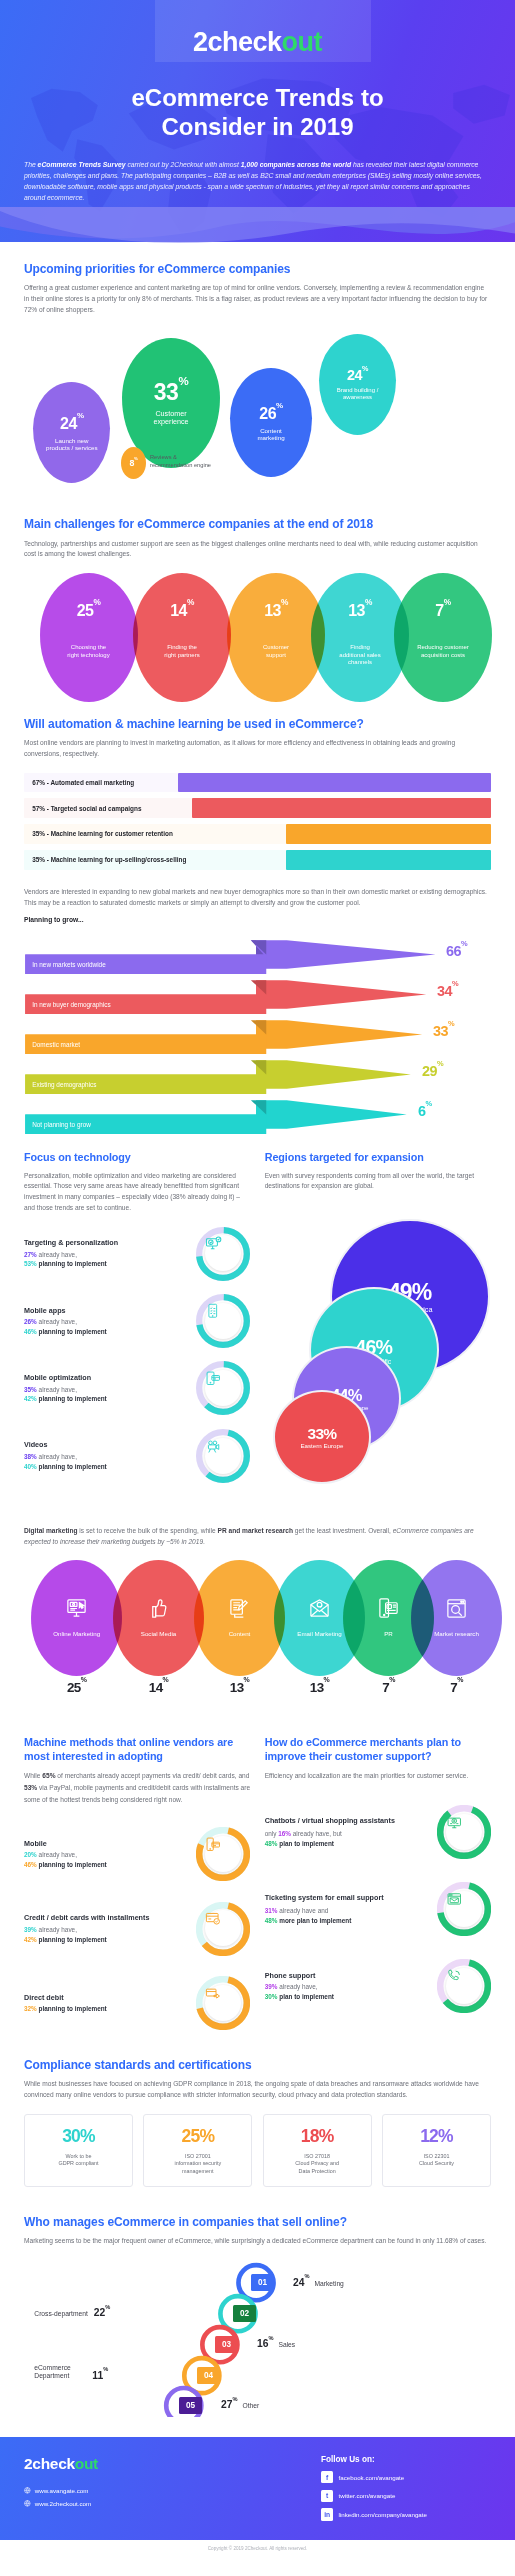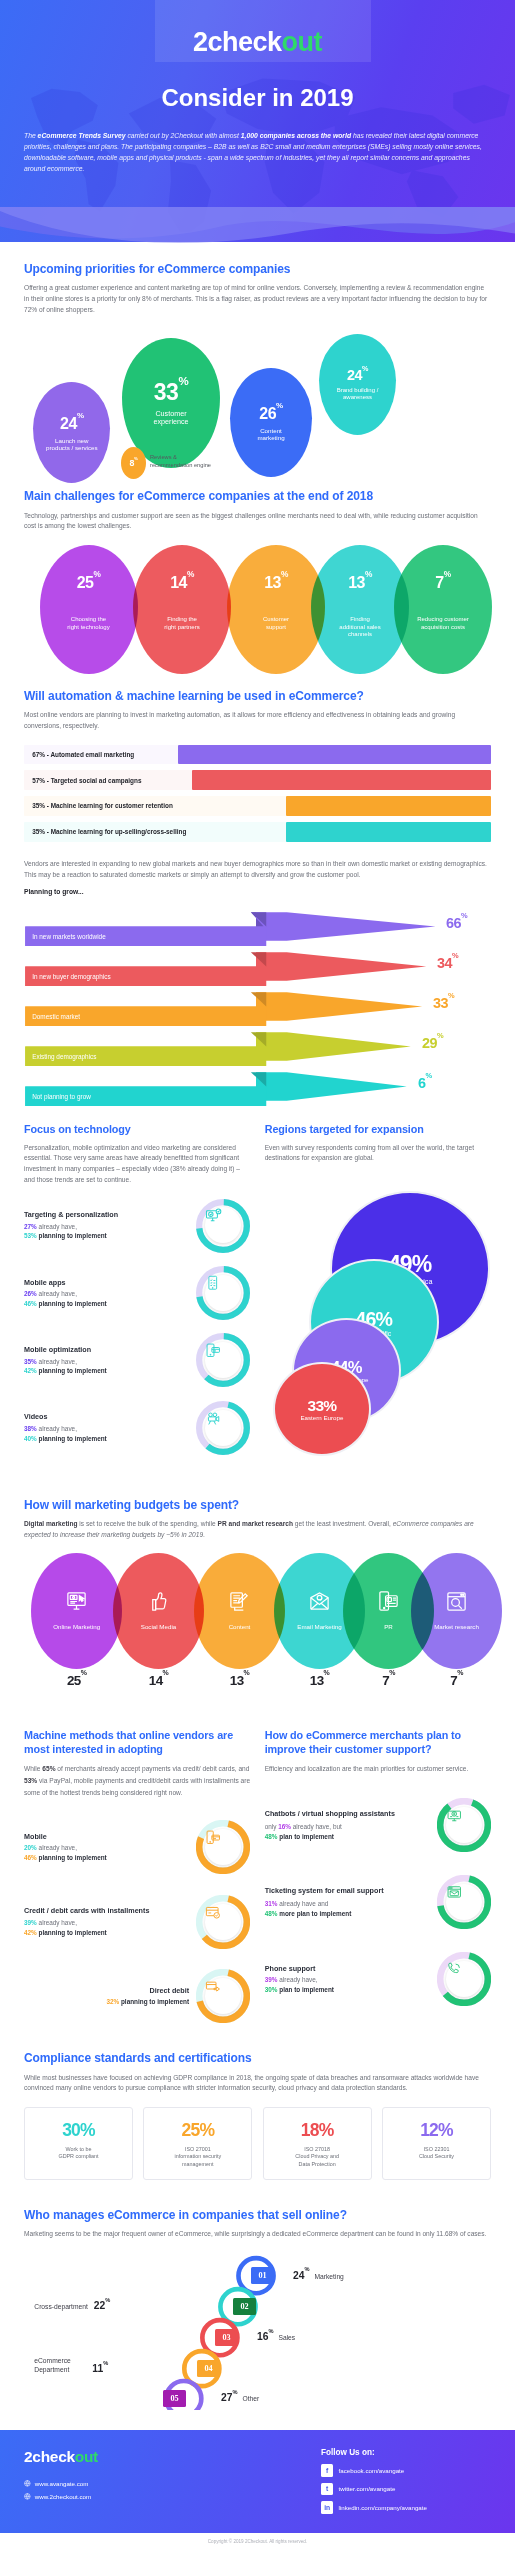--- a/index.html
+++ b/index.html
@@ -157,21 +157,21 @@
     padding: 11.3px 7.2px 10.3px 7.2px; text-align: center;
   }
   .compcard .cn { font-size: 17.5px; font-weight: bold; letter-spacing: -0.8px; }
   .compcard .ct { font-size: 5.4px; line-height: 1.4; color: #6d7079; margin-top: 5.2px; }
 
   
   .manages { position: relative; height: 160px; margin-top: 10.3px; }
   .numbox {
     position: absolute; width: 23px; height: 17.5px; border-radius: 1.5px;
     display: flex; align-items: center; justify-content: center;
-    color: #fff; font-size: 8.2px; font-weight: bold; font-family: Liberation Serif, serif;
+    color: #fff; font-size: 8.2px; font-weight: bold;
   }
   .mlabel { position: absolute; font-size: 6.7px; color: #3c3c46; white-space: nowrap; }
   .mlabel .mv { font-size: 10.3px; font-weight: bold; }
   .mlabel .mv sup { font-size: .55em; position: relative; top: -.55em; }
 
   
   .footer {
     margin-top: 20.6px; padding: 17.5px 24px 13.4px 24px;
     background: linear-gradient(110deg, #3b6cf6 0%, #5150f2 50%, #6b35ee 100%);
     color: #fff; position: relative; overflow: hidden;
@@ -210,20 +210,21 @@
         <path d="M520,140 l70,10 40,44 -10,60 -50,40 -40,-40 -16,-60z"></path>
         <path d="M650,110 l90,-22 100,16 60,40 -30,50 -90,24 -90,-30 -40,-40z"></path>
         <path d="M800,210 l60,12 30,40 -30,40 -50,-20 -20,-50z"></path>
         <path d="M880,60 l60,-16 50,20 -10,40 -60,16 -40,-30z"></path>
       </g>
     </svg>
     <div class="hero-logo">
       <span>2check</span><span class="grn">out</span>
     </div>
     <div class="hero-title">
+      <div>eCommerce Trends to</div>
       <div>Consider in 2019</div>
     </div>
     <div class="hero-intro">
       <span>The </span><b>eCommerce Trends Survey</b><span> carried out by 2Checkout with almost </span><b>1,000 companies across the world</b><span> has revealed their latest digital commerce priorities, challenges and plans. The participating companies – B2B as well as B2C small and medium enterprises (SMEs) selling mostly online services, downloadable software, mobile apps and physical products - span a wide spectrum of industries, yet they all report similar concerns and approaches around ecommerce.</span>
     </div>
   </div>
 
   <div class="wave">
     <svg viewBox="0 0 1000 96" preserveAspectRatio="none">
       <path d="M0,0 L1000,0 L1000,30 C800,96 620,-6 420,40 C280,72 130,66 0,38 Z" fill="#6b6bf0" opacity=".75"></path>
@@ -259,21 +260,21 @@
         <div class="lab" style="font-size:6.2px;">Content<br>marketing</div>
       </div>
 
       <div class="bub" style="left:295px; top:14.4px; width:77px; height:101px; background:#2ed3ce;">
         <div class="num" style="font-size:14.4px;"><span>24</span><sup>%</sup></div>
         <div class="lab" style="font-size:6px;">Brand building /<br>awareness</div>
       </div>
     </div>
   </div>
 
-  <div class="section" style="margin-top:0;">
+  <div class="section" style="margin-top:28px;">
     <h2 class="sec-title">Main challenges for eCommerce companies at the end of 2018</h2>
     <p class="sec-body">Technology, partnerships and customer support are seen as the biggest challenges online merchants need to deal with, while reducing customer acquisition cost is among the lowest challenges.</p>
 
     <div class="challenges">
       <div class="chal" style="left:15.5px; background:#b13ce8;">
         <div class="n"><span>25</span><sup>%</sup></div>
         <div class="t">Choosing the<br>right technology</div>
       </div>
       <div class="chal" style="left:109px; background:#ec4d51;">
         <div class="n"><span>14</span><sup>%</sup></div>
@@ -496,21 +497,20 @@
         </div>
         <div class="blob" style="left:8.2px; top:192px; width:98px; height:94px; background:#ec4d51; z-index:4;">
           <div class="bn" style="font-size:15.5px;">33%</div>
           <div class="bl" style="font-size:6.2px;">Eastern Europe</div>
         </div>
       </div>
     </div>
   </div>
 
   <div class="section" style="margin-top:43px;">
-    <h2 class="sec-title">How will marketing budgets be spent?</h2>
     <p class="sec-body"><b>Digital marketing</b><span> is set to receive the bulk of the spending, while </span><b>PR and market research</b><span> get the least investment. Overall, </span><i>eCommerce companies are expected to increase their marketing budgets by ~5% in 2019</i><span>.</span></p>
 
     <div class="budget">
       <div class="bitem" style="left:7.2px;">
         <div class="oval" style="background:#b13ce8;">
           <div class="ic">
             <svg width="23" height="23" viewBox="0 0 24 24" fill="none" stroke="#fff" stroke-width="1.3">
               <rect x="3" y="3" width="18" height="13" rx="1"></rect>
                 <path d="M9 20h6M12 16v4"></path>
               <rect x="5.5" y="5.5" width="7" height="4.4" rx=".6"></rect>
@@ -638,21 +638,21 @@
             <svg width="16.5" height="16.5" viewBox="0 0 24 24" fill="none" stroke="#f9a62b" stroke-width="1.4">
               <rect x="2" y="5" width="17" height="12" rx="1.2"></rect>
                 <path d="M2 9h17M5 13h4"></path>
               <circle cx="17" cy="16.5" r="4" fill="#fff"></circle>
                 <path d="M15.2 16.5l1.3 1.3 2.4-2.6"></path>
             </svg>
           </div>
         </div>
       </div>
 
-      <div class="donutrow" style="margin-top:20.6px;text-align:right;">
+      <div class="donutrow" style="margin-top:20.6px;">
         <div class="txt">
           <div class="h">Direct debit</div>
           <div class="l"><span class="b" style="color:#f9a62b;">32%</span><span class="bold"> planning to implement</span></div>
         </div>
         <div class="donut">
           <svg viewBox="0 0 36 36">
               <circle cx="18" cy="18" r="15.9" fill="none" stroke="#d9f6f4" stroke-width="4.4"></circle>
           <circle cx="18" cy="18" r="15.9" fill="none" stroke="#f9a62b" stroke-width="4.4" stroke-dasharray="68 32" stroke-dashoffset="22"></circle>
             </svg>
           <div class="hub">
@@ -782,21 +782,21 @@
         </div>
       <div class="numbox" style="left:209px; top:48px; background:#15803d;">
           <span>02</span>
         </div>
       <div class="numbox" style="left:191px; top:79px; background:#ec4d51;">
           <span>03</span>
         </div>
       <div class="numbox" style="left:173px; top:110px; background:#f9a62b;">
           <span>04</span>
         </div>
-      <div class="numbox" style="left:139px; top:140px; background:#a21caf;">
+      <div class="numbox" style="left:155px; top:140px; background:#4c1d95;">
           <span>05</span>
         </div>
 
       <div class="mlabel" style="left:269px; top:19.6px;">
         <span class="mv" style="color:#23242b;"><span>24</span><sup>%</sup></span>
         <span style="margin-left:3.1px;">Marketing</span>
       </div>
       <div class="mlabel" style="left:10.3px; top:50px;">
         <span>Cross-department</span>
         <span class="mv" style="color:#23242b; margin-left:4.1px;"><span>22</span><sup>%</sup></span>

